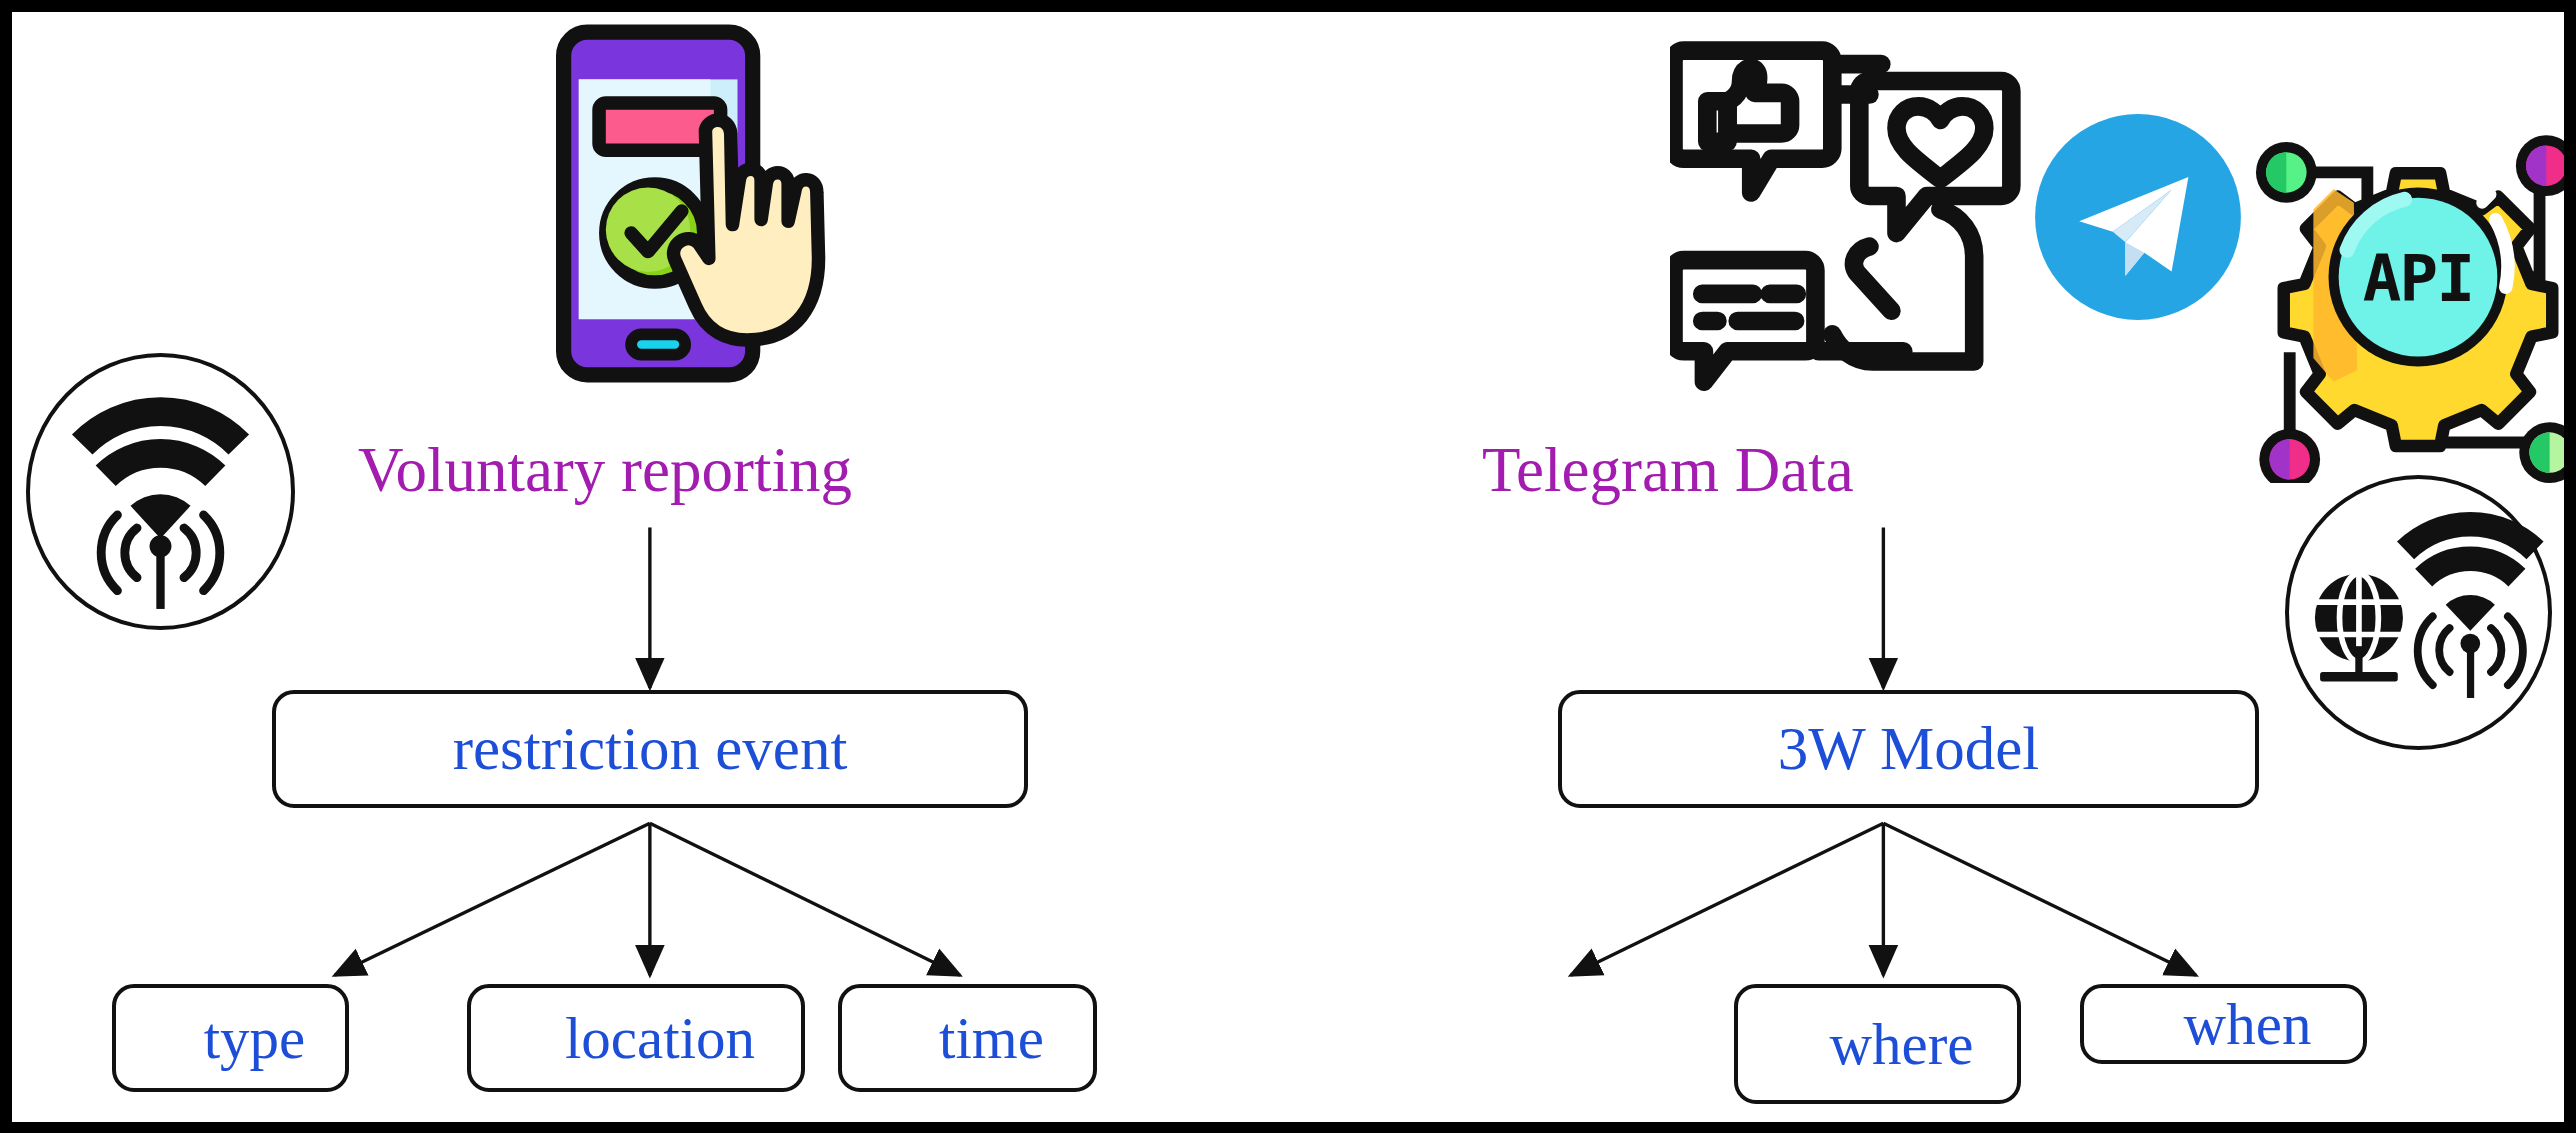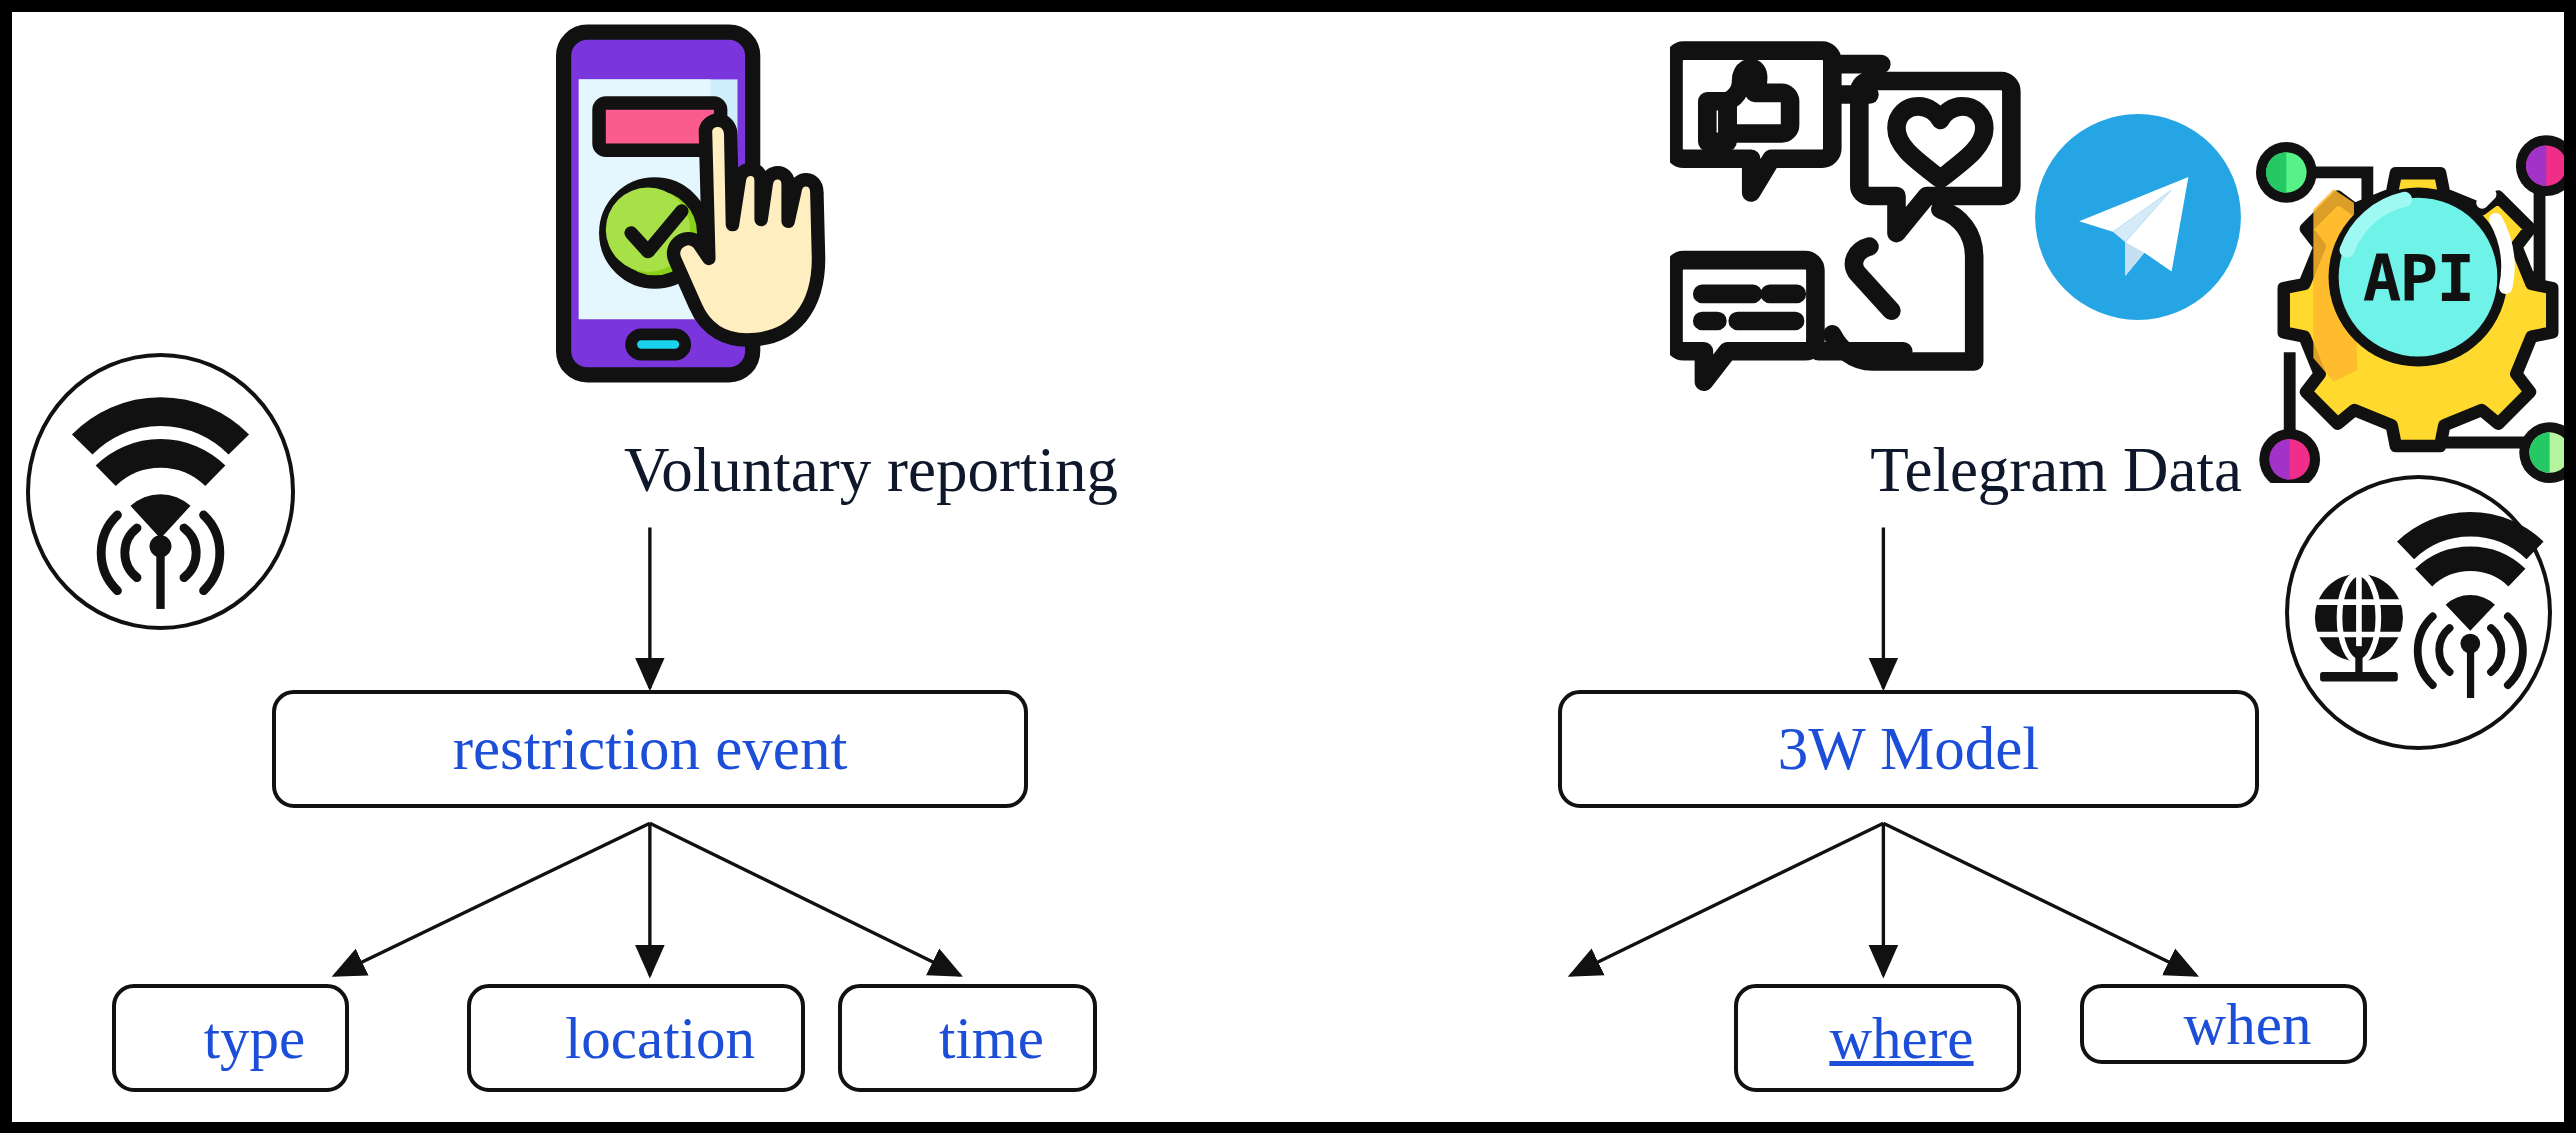--- a/index.html
+++ b/index.html
@@ -18,23 +18,23 @@
     box-sizing: border-box;
     border: 12px solid #000000;
     overflow: hidden;
   }
   .abs { position: absolute; }
 
   
   .src-label {
     font-family: "Liberation Serif", "DejaVu Serif", serif;
     font-size: 63px;
-    color: #0f172a;
+    color: #a21caf;
     white-space: nowrap;
-    text-align: right;
+    text-align: left;
     letter-spacing: 0px;
   }
 
   
   .node {
     box-sizing: border-box;
     border: 4.2px solid #111111;
     border-radius: 22px;
     background: #ffffff;
     display: flex;
@@ -257,18 +257,18 @@
 
   <div class="abs node node-parent" style="left:1546px; top:678px; width:701px; height:118px;">3W Model</div>
 
   <div class="abs node node-leaf" style="left:100px; top:972px; width:237px; height:108px;">type</div>
 
   <div class="abs node node-leaf" style="left:455px; top:972px; width:338px; height:108px;">location</div>
 
   <div class="abs node node-leaf" style="left:826px; top:972px; width:259px; height:108px;">time</div>
 
 
-  <div class="abs node node-leaf" style="left:1722px; top:972px; width:287px; height:108px;text-decoration:underline;">where</div>
+  <div class="abs node node-leaf" style="left:1722px; top:972px; width:287px; height:120px;">where</div>
 
   <div class="abs node node-leaf" style="left:2068px; top:972px; width:287px; height:80px;">when</div>
 
 </div>
 
 
 </body></html>

